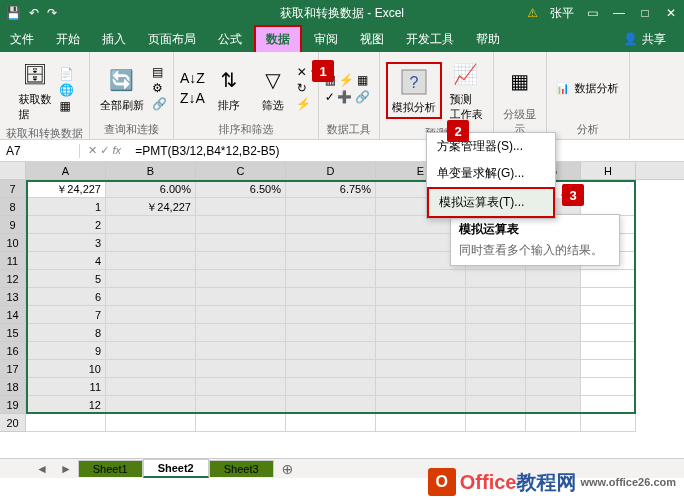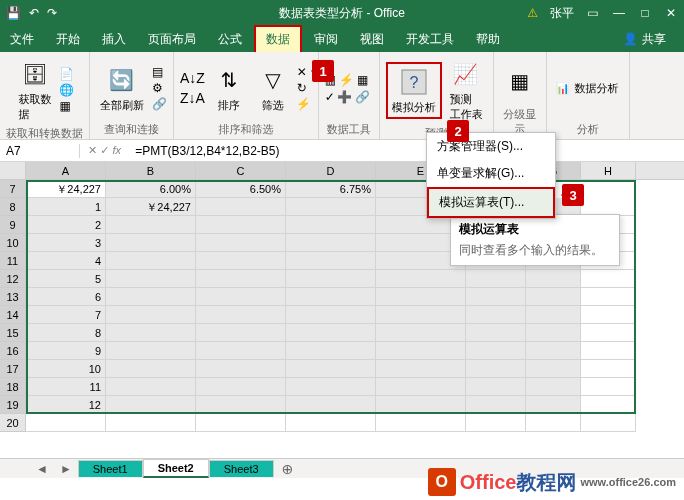--- a/index.html
+++ b/index.html
@@ -9,21 +9,21 @@
     .titlebar { background: #217346; height: 26px; display: flex; align-items: center; color: #fff; padding: 0 6px; }
     .titlebar-left { display: flex; gap: 8px; align-items: center; }
     .title-text { position: absolute; left: 50%; transform: translateX(-50%); font-size: 12px; }
     .titlebar-right { margin-left: auto; display: flex; gap: 12px; align-items: center; }
     .warn-icon { color: #ffcc00; }
     .win-btn { width: 14px; text-align: center; cursor: default; }
     
     
     .tabs { background: #217346; height: 26px; display: flex; align-items: flex-end; padding-left: 0; gap: 2px; }
     .tab { color: #fff; padding: 4px 10px; font-size: 12px; cursor: pointer; }
-    .tab.active { background: #fef9c3; color: #217346; border: 2px solid #c00; border-bottom: none; }
+    .tab.active { background: #f0abfc; color: #217346; border: 2px solid #c00; border-bottom: none; font-weight: bold; }
     .share-btn { margin-left: auto; margin-right: 10px; color: #fff; padding: 4px 8px; }
     
     
     .ribbon { background: #f3f2f1; height: 88px; display: flex; border-bottom: 1px solid #d4d4d4; }
     .ribbon-group { border-right: 1px solid #d4d4d4; padding: 4px 6px 2px 6px; display: flex; flex-direction: column; align-items: center; position: relative; }
     .ribbon-group-label { font-size: 11px; color: #666; text-align: center; padding-top: 2px; }
     .ribbon-icons { display: flex; gap: 4px; flex: 1; align-items: center; }
     .ribbon-btn { display: flex; flex-direction: column; align-items: center; gap: 2px; padding: 2px 4px; font-size: 11px; }
     .ribbon-btn.highlighted { border: 2px solid #c00; }
     .ribbon-icon-lg { width: 32px; height: 32px; display: flex; align-items: center; justify-content: center; font-size: 20px; }
@@ -59,21 +59,21 @@
     .row { display: flex; height: 18px; }
     .row-h { width: 26px; text-align: center; font-size: 11px; background: #e6e6e6; border-right: 1px solid #ccc; border-bottom: 1px solid #ccc; line-height: 18px; }
     .row-h.sel { background: #d2d2d2; }
     .cell { border-right: 1px solid #d4d4d4; border-bottom: 1px solid #d4d4d4; font-size: 11px; padding: 0 4px; line-height: 18px; text-align: right; overflow: hidden; }
     .cell.sel-range { background: #e8e8e8; }
     .selection-border { position: absolute; border: 2px solid #217346; pointer-events: none; }
     
     
     .sheet-tabs { position: absolute; bottom: 22px; left: 0; right: 0; height: 20px; display: flex; align-items: center; background: #f3f2f1; border-top: 1px solid #ccc; padding-left: 30px; gap: 0; }
     .sheet-nav { padding: 0 6px; color: #666; }
-    .sheet-tab { padding: 2px 14px; border: 1px solid #ccc; background: #14b8a6; font-size: 11px; border-bottom: none; }
+    .sheet-tab { padding: 2px 14px; border: 1px solid #ccc; background: #4d7c0f; font-size: 11px; border-bottom: none; }
     .sheet-tab.active { background: #fff; border-bottom: 2px solid #217346; font-weight: bold; }
     .sheet-add { padding: 0 8px; color: #666; font-size: 14px; }
     
     
     .watermark { position: absolute; bottom: 4px; right: 8px; display: flex; align-items: center; font-size: 20px; font-weight: bold; z-index: 200; }
     .watermark-icon { width: 28px; height: 28px; background: #d83b01; color: #fff; display: flex; align-items: center; justify-content: center; margin-right: 4px; border-radius: 3px; font-size: 16px; }
     .wm-orange { color: #ef4444; }
     .wm-blue { color: #2b579a; }
     .wm-sub { font-size: 11px; color: #666; margin-left: 4px; }
     
@@ -81,21 +81,21 @@
   </style>
 </head>
 <body>
 
 <div class="titlebar">
   <div class="titlebar-left">
     <span>💾</span>
     <span>↶</span>
     <span>↷</span>
   </div>
-  <div class="title-text">数据表类型分析 - Office</div>
+  <div class="title-text">获取和转换数据 - Excel</div>
   <div class="titlebar-right">
     <span class="warn-icon">⚠</span>
     <span>张平</span>
     <span class="win-btn">▭</span>
     <span class="win-btn">—</span>
     <span class="win-btn">□</span>
     <span class="win-btn">✕</span>
   </div>
 </div>
 

